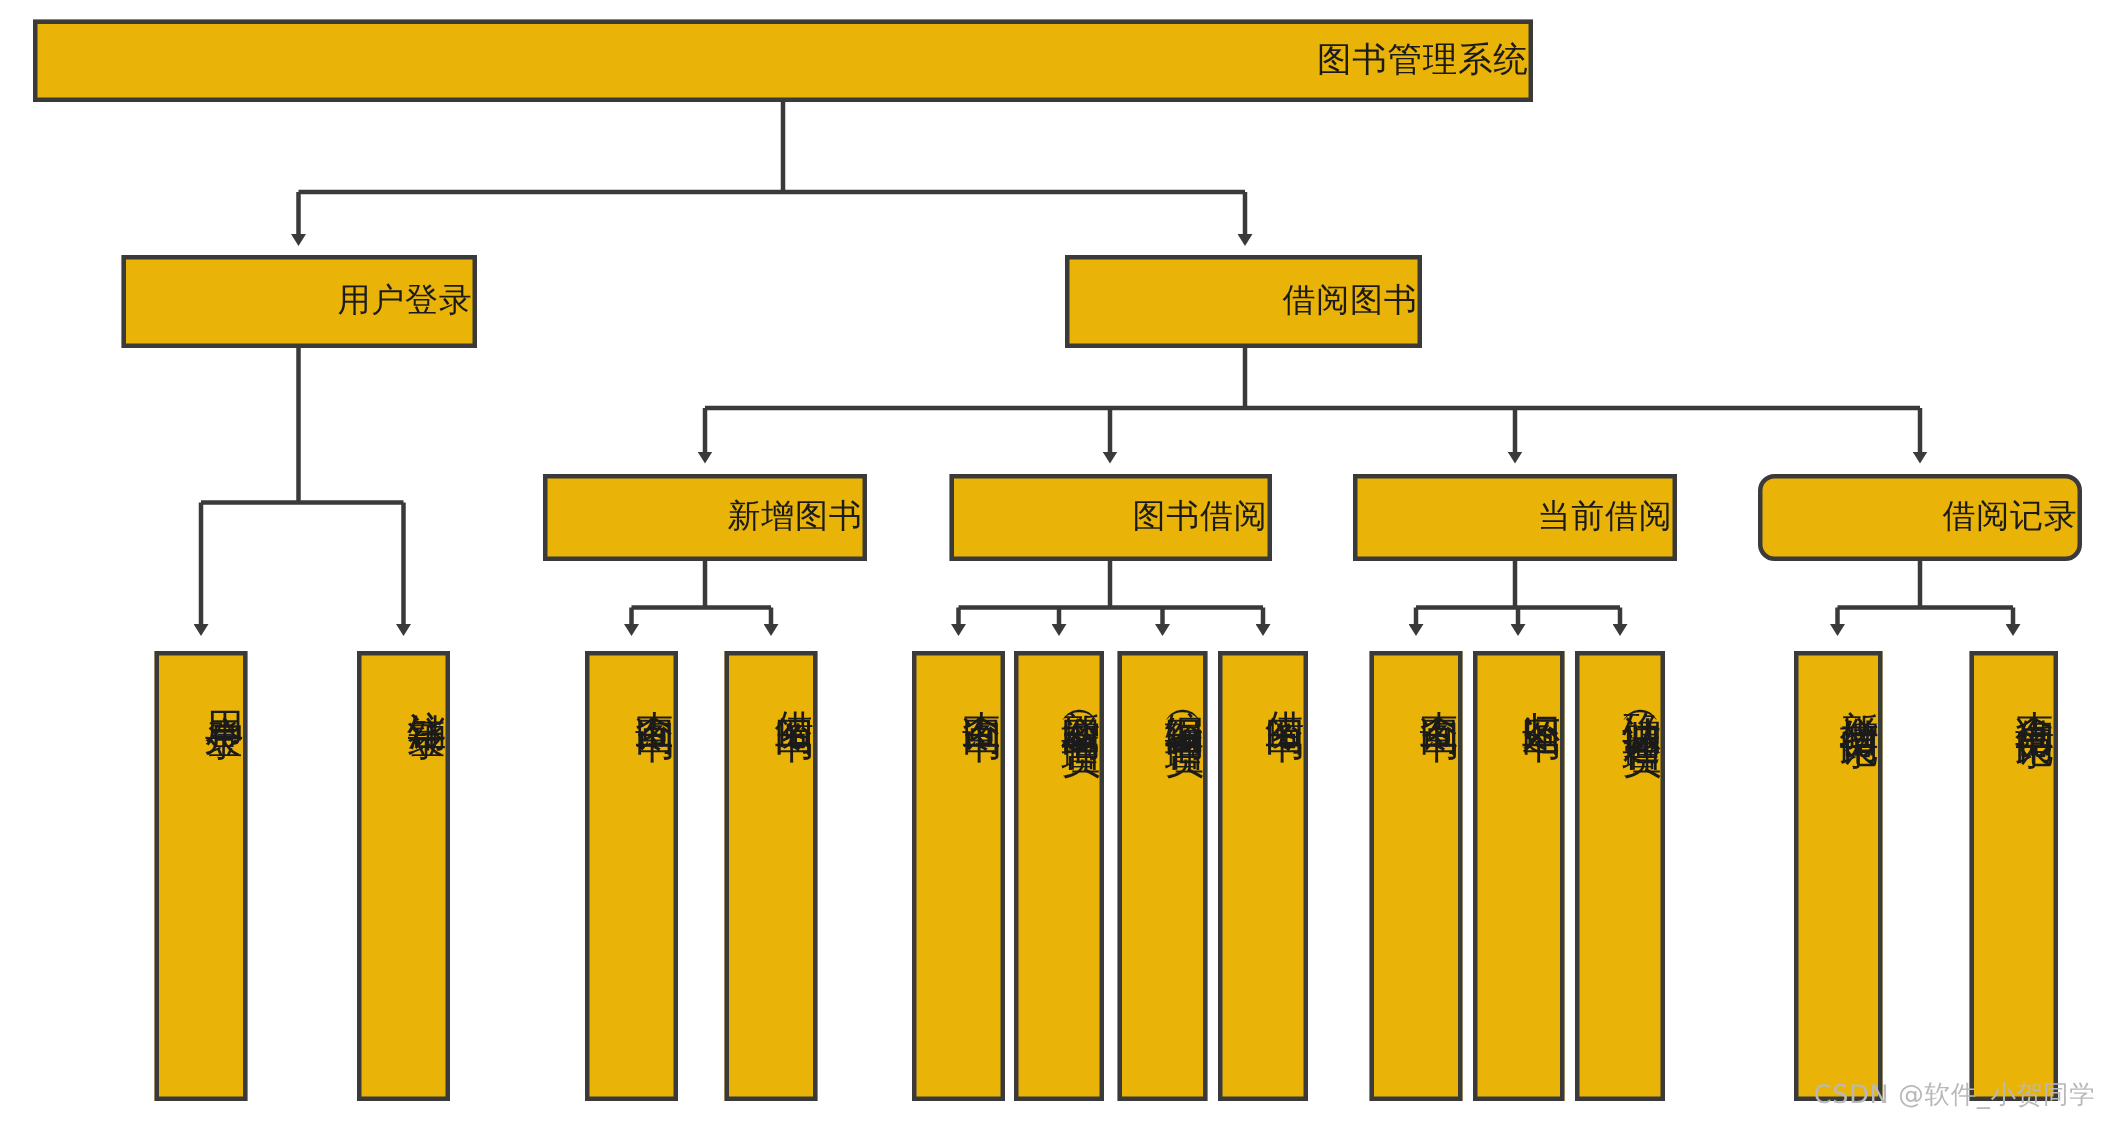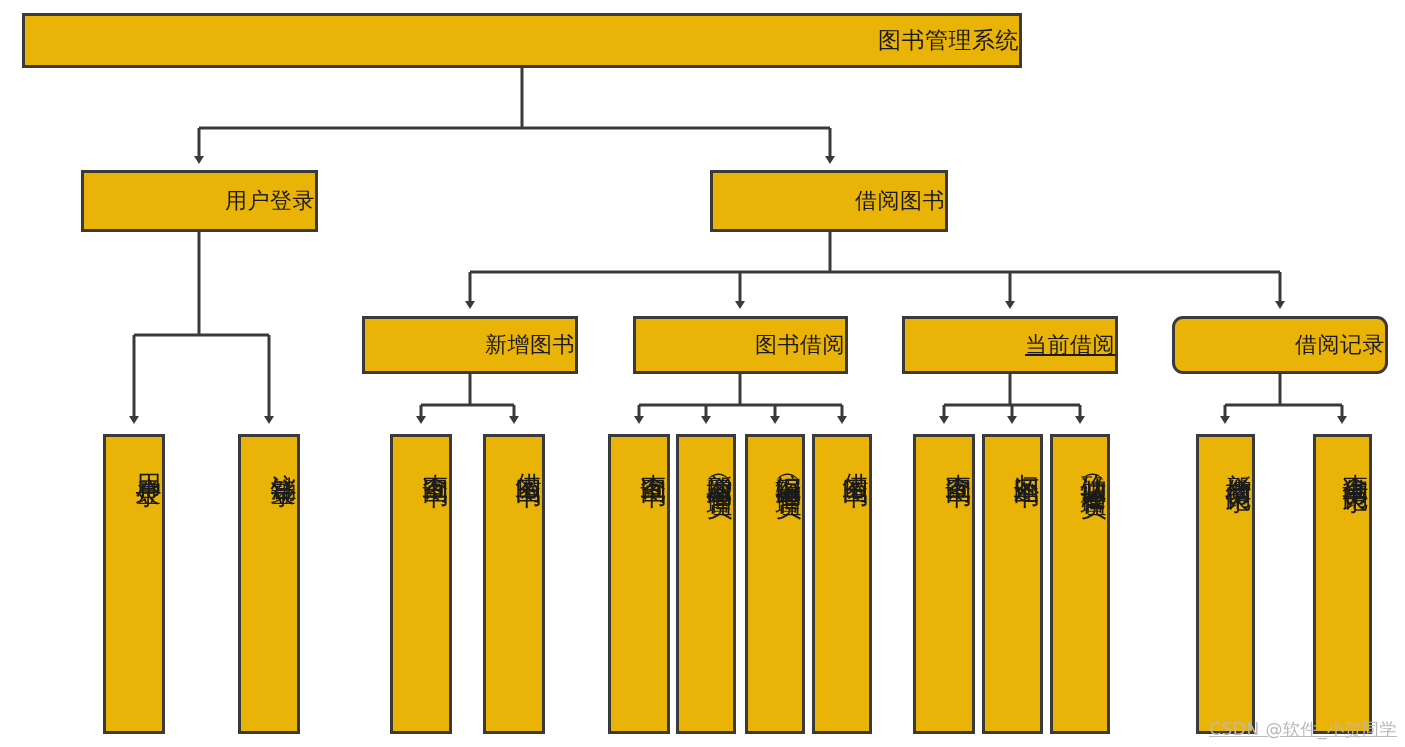--- a/index.html
+++ b/index.html
@@ -57,21 +57,20 @@
     pointer-events: none;
   }
   #watermark {
     position: absolute;
     right: 8px;
     bottom: 6px;
     font-size: 17px;
     color: #b9b9b9;
     white-space: nowrap;
     letter-spacing: 0.5px;
-    text-decoration: underline;
   }
 </style>
 </head>
 <body>
 
 <div id="canvas">
 
   <svg id="edges" viewBox="0 0 1405 747">
     <defs>
       <marker id="arrow" markerWidth="10" markerHeight="10" refX="4" refY="5" orient="auto" markerUnits="userSpaceOnUse">
@@ -135,21 +134,21 @@
   </div>
 
   <div class="node horizontal" style="left:362px; top:316px; width:216px; height:58px;">
     <span class="label">新增图书</span>
   </div>
 
   <div class="node horizontal" style="left:633px; top:316px; width:215px; height:58px;">
     <span class="label">图书借阅</span>
   </div>
 
-  <div class="node horizontal" style="left:902px; top:316px; width:216px; height:58px;text-decoration:underline;">
+  <div class="node horizontal" style="left:902px; top:316px; width:216px; height:58px;">
     <span class="label">当前借阅</span>
   </div>
 
   <div class="node horizontal" style="left:1172px; top:316px; width:216px; height:58px;border-radius:11px;">
     <span class="label">借阅记录</span>
   </div>
 
   <div class="node vertical" style="left:103px; top:434px; width:62px; height:300px;">
     <span class="label">用户登录</span>
   </div>

